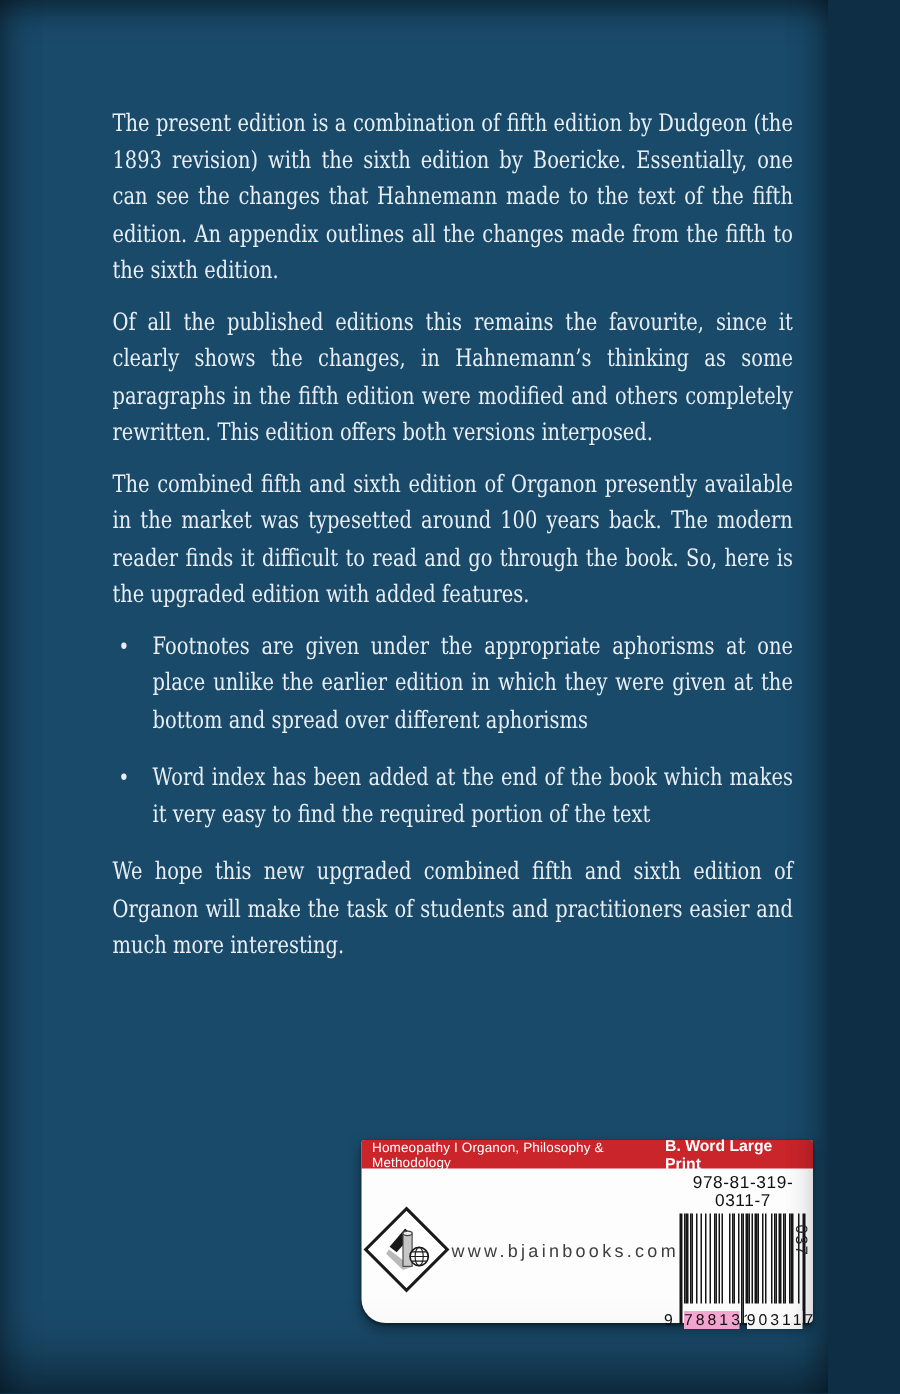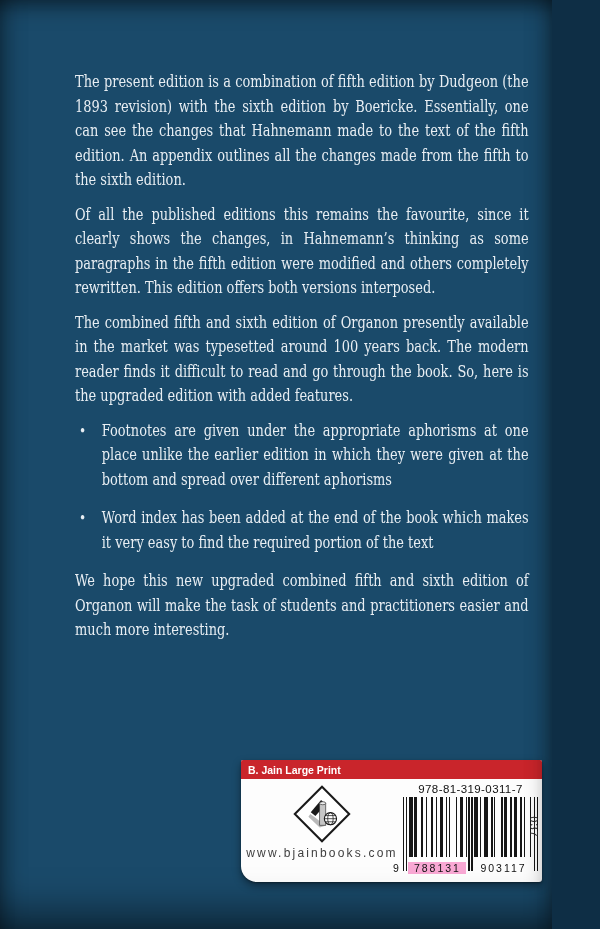--- a/index.html
+++ b/index.html
@@ -38,21 +38,21 @@
   }
   .banner{
     display:flex;justify-content:space-between;align-items:center;
     height:19px;background:#c9252b;color:#fff;
     padding:0 7px;border-radius:2px 2px 0 0;
   }
   .banner-category{font-size:9px;letter-spacing:.1px;}
   .banner-edition{font-size:10.5px;font-weight:bold;}
   .label-body{display:flex;height:103px;position:relative;}
   .label-left{
-    flex:0 0 162px;display:flex;flex-direction:column;
+    flex:0 0 162px;display:flex;flex-direction:row;
     align-items:center;padding-top:5px;
   }
   .logo-svg{width:60px;height:60px;display:block;}
   .website{
     margin-top:2px;font-size:12px;letter-spacing:2.2px;
     color:#3e3e3e;white-space:nowrap;
   }
   .label-right{flex:1;position:relative;padding:4px 4px 0 0;}
   .isbn{font-size:11.5px;color:#111;text-align:center;letter-spacing:.4px;}
   .barcode{position:relative;margin-top:2px;height:78px;}
@@ -89,21 +89,22 @@
       <li>
         <span class="bullet-dot">•</span>
         <span class="bullet-text">Word index has been added at the end of the book which makes it very easy to find the required portion of the text</span>
       </li>
     </ul>
     <p class="closing">We hope this new upgraded combined fifth and sixth edition of Organon will make the task of students and practitioners easier and much more interesting.</p>
   </div>
 
   <div class="label">
     <div class="banner">
-      <span class="banner-edition">B. Jain Large Print</span>
+      <span class="banner-category">Homeopathy I Organon, Philosophy &amp; Methodology</span>
+      <span class="banner-edition">B. Word Large Print</span>
     </div>
     <div class="label-body">
       <div class="label-left">
         <svg class="logo-svg" viewBox="0 0 64 64" aria-hidden="true">
           <path d="M32 3 L61 32 L32 61 L3 32 Z" fill="#ffffff" stroke="#1a1a1a" stroke-width="2.2"></path>
           <path d="M20 30 L31 17 L36 21.5 L25 34 Z" fill="#1a1a1a"></path>
           <path d="M19.5 32 L25 36 L35.5 44.5 L29.5 46.5 L17.5 35 Z" fill="#b9b9b9"></path>
           <rect x="29.5" y="20.5" width="6.5" height="23.5" fill="#c6c6c6" stroke="#444444" stroke-width="0.8"></rect>
           <ellipse cx="32.75" cy="20.5" rx="3.25" ry="1.6" fill="#eeeeee" stroke="#444444" stroke-width="0.8"></ellipse>
           <circle cx="41" cy="37" r="6.5" fill="#ffffff" stroke="#1a1a1a" stroke-width="1.2"></circle>

